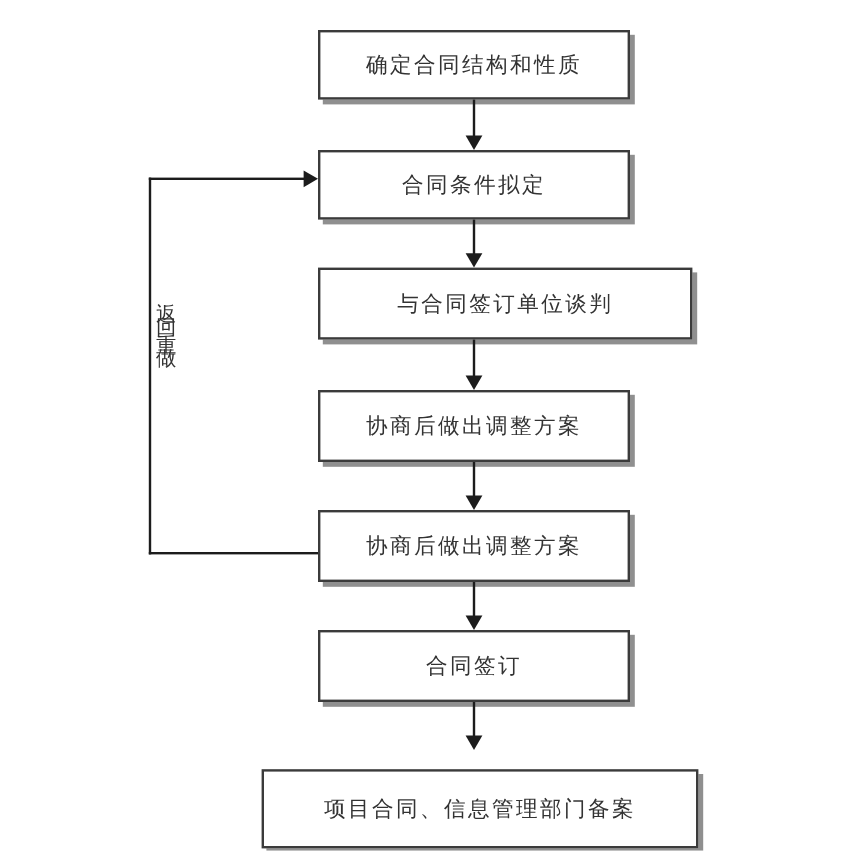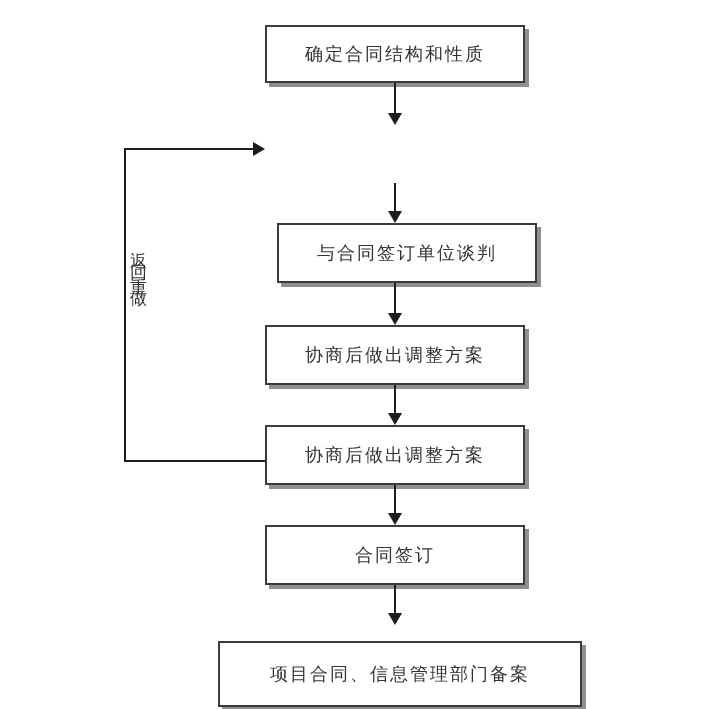--- a/index.html
+++ b/index.html
@@ -20,21 +20,21 @@
     display: flex;
     align-items: center;
     justify-content: center;
     font-size: 18px;
     letter-spacing: 2px;
     color: #333333;
     white-space: nowrap;
   }
   .n1 { left: 265px; top: 25px;  width: 260px; height: 58px; }
   .n2 { left: 265px; top: 125px; width: 260px; height: 58px; }
-  .n3 { left: 265px; top: 223px; width: 260px; height: 60px; margin-left: 12px; }
+  .n3 { left: 265px; top: 223px; width: 312px; height: 60px; }
   .n4 { left: 265px; top: 325px; width: 260px; height: 60px; }
   .n5 { left: 265px; top: 425px; width: 260px; height: 60px; }
   .n6 { left: 265px; top: 525px; width: 260px; height: 60px; }
   .n7 { left: 218px; top: 641px; width: 364px; height: 66px; }
 
   .vline { position: absolute; width: 2px; background: #1c1c1c; }
   .hline { position: absolute; height: 2px; background: #1c1c1c; }
 
   .arrow-down {
     position: absolute; width: 0; height: 0;
@@ -80,20 +80,23 @@
   }
 </style>
 </head>
 <body>
 
 <div class="canvas">
 
   <div class="node n1">
     <span>确定合同结构和性质</span>
   </div>
+  <div class="node n2">
+    <span>合同条件拟定</span>
+  </div>
   <div class="node n3">
     <span>与合同签订单位谈判</span>
   </div>
   <div class="node n4">
     <span>协商后做出调整方案</span>
   </div>
   <div class="node n5">
     <span>协商后做出调整方案</span>
   </div>
   <div class="node n6">

